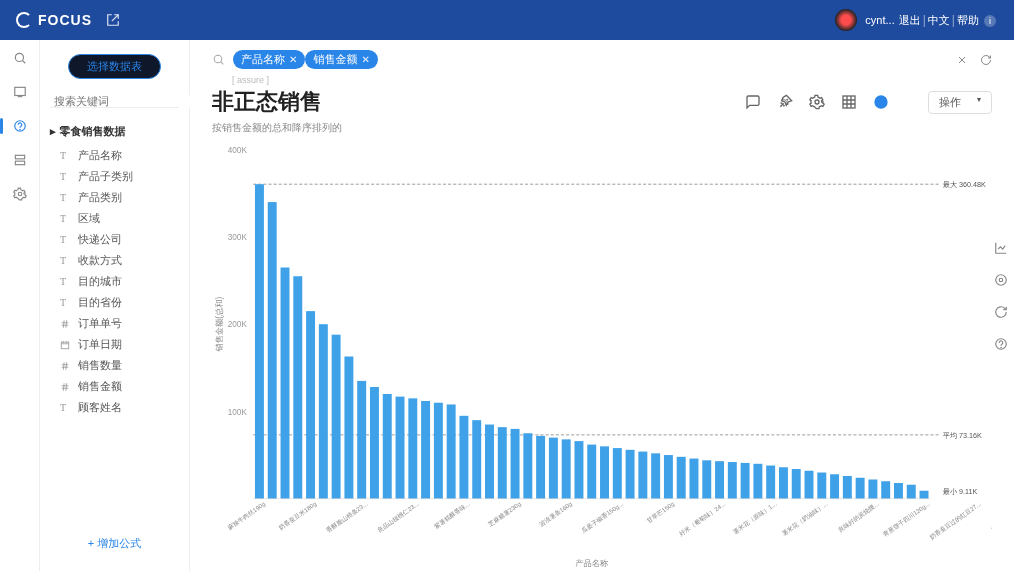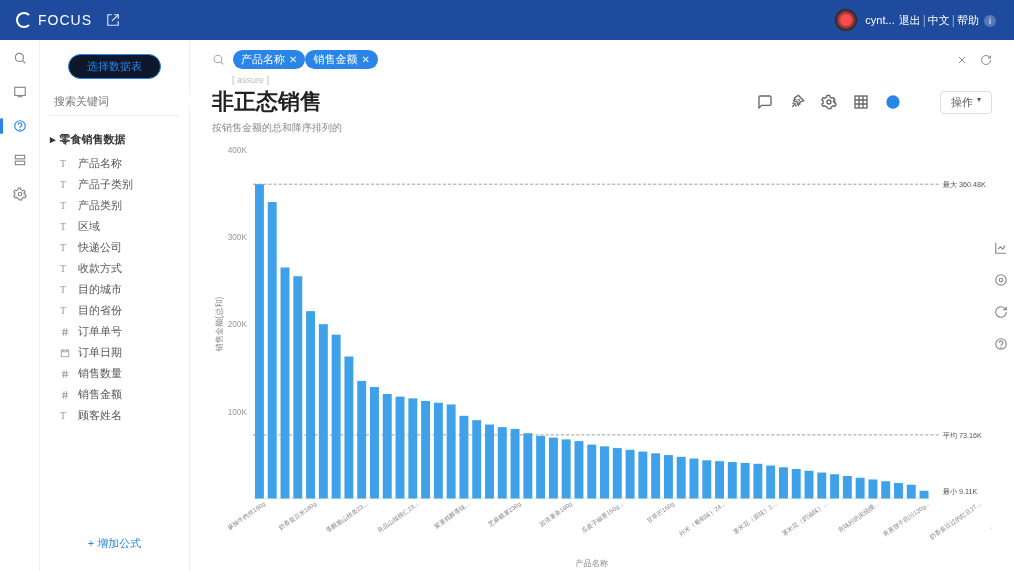--- a/index.html
+++ b/index.html
@@ -1,53 +1,53 @@
 <!DOCTYPE html>
 <html><head>
   <meta charset="utf-8">
   <style>
     * { box-sizing: border-box; margin: 0; padding: 0; }
     body { font-family: -apple-system, "Microsoft YaHei", sans-serif; font-size: 12px; color: #333; background: #fff; width: 1014px; height: 571px; overflow: hidden; }
     .header { height: 40px; background: #1E4B9E; display: flex; align-items: center; padding: 0 16px; color: #fff; }
-    .logo { display: flex; align-items: center; gap: 6px; font-weight: 400; font-size: 14px; letter-spacing: 1px; }
+    .logo { display: flex; align-items: center; gap: 6px; font-weight: 700; font-size: 14px; letter-spacing: 1px; }
     .logo-icon { width: 16px; height: 16px; border: 2px solid #fff; border-radius: 50%; border-right-color: transparent; }
     .hdr-action { margin-left: 14px; opacity: .85; cursor: pointer; }
     .spacer { flex: 1; }
     .avatar { width: 22px; height: 22px; border-radius: 50%; background: radial-gradient(circle, #ff4d4d 30%, #222 70%); margin-right: 6px; }
     .hdr-link { margin: 0 2px; font-size: 11px; cursor: pointer; }
     .hdr-sep { opacity: .5; }
     .help-badge { display: inline-flex; align-items: center; justify-content: center; width: 12px; height: 12px; border-radius: 50%; background: rgba(255,255,255,.25); font-size: 9px; margin-left: 2px; }
     .body { display: flex; height: 531px; }
     .iconrail { width: 40px; border-right: 1px solid #eee; display: flex; flex-direction: column; align-items: center; padding-top: 10px; gap: 18px; color: #888; }
     .iconrail .ri { width: 16px; height: 16px; display: flex; align-items: center; justify-content: center; cursor: pointer; }
     .iconrail .ri.active { color: #2985E8; position: relative; }
     .iconrail .ri.active::after { content: ""; position: absolute; left: -12px; top: 0; bottom: 0; width: 3px; background: #2985E8; border-radius: 2px; }
     .sidepanel { width: 150px; border-right: 1px solid #eee; padding: 14px 10px; display: flex; flex-direction: column; }
     .sel-btn { border: 1px solid #2985E8; color: #2985E8; background: #0f172a; border-radius: 14px; padding: 4px 18px; font-size: 11px; margin: 0 auto 16px; cursor: pointer; }
-    .search-field { display: flex; align-items: center; gap: 4px; color: #bbb; border-bottom: 1px solid #eee; padding-bottom: 8px; margin-bottom: 10px; }
+    .search-field { display: flex; align-items: center; gap: 4px; color: #bbb; border-bottom: 1px solid #eee; padding-bottom: 0; margin-bottom: 10px; }
     .search-field input { border: none; outline: none; flex: 1; font-size: 11px; }
     .tree-head { font-size: 11px; font-weight: 600; margin: 6px 0; display: flex; align-items: center; gap: 4px; }
     .tree-list { list-style: none; }
     .tree-item { display: flex; align-items: center; gap: 6px; padding: 3px 0 3px 10px; font-size: 11px; color: #555; cursor: pointer; }
     .tree-item .ti { width: 12px; color: #999; font-size: 10px; }
     .add-formula { margin-top: auto; color: #2985E8; font-size: 11px; text-align: center; cursor: pointer; padding: 6px; }
     .main { flex: 1; padding: 10px 22px 0 22px; position: relative; display: flex; flex-direction: column; }
     .query-row { display: flex; align-items: center; gap: 8px; margin-bottom: 6px; }
     .query-row .qicon { color: #aaa; }
     .chip { background: #2985E8; color: #fff; border-radius: 10px; padding: 2px 8px; font-size: 11px; display: inline-flex; align-items: center; gap: 4px; cursor: pointer; }
     .chip .x { font-size: 10px; opacity: .9; }
     .query-actions { display: flex; gap: 12px; color: #888; }
     .query-actions span { cursor: pointer; }
     .assure { font-size: 9px; color: #bbb; margin-left: 20px; margin-bottom: 2px; }
     .title-row { display: flex; align-items: center; margin-bottom: 4px; }
     .title-row h1 { font-size: 22px; font-weight: 600; color: #222; }
     .title-actions { display: flex; gap: 14px; align-items: center; color: #666; }
     .title-actions .ta { cursor: pointer; width: 18px; height: 18px; display: flex; align-items: center; justify-content: center; }
     .ta.active { color: #2985E8; }
-    .ops-btn { border: 1px solid #ddd; border-radius: 4px; padding: 3px 10px; font-size: 11px; color: #555; cursor: pointer; display: flex; align-items: flex-start; gap: 4px; margin-left: 24px; }
+    .ops-btn { border: 1px solid #ddd; border-radius: 4px; padding: 3px 10px; font-size: 11px; color: #555; cursor: pointer; display: flex; align-items: flex-start; gap: 16px; margin-left: 24px; }
     .subtitle { font-size: 10px; color: #888; margin-bottom: 4px; }
     .chart-wrap { flex: 1; position: relative; display: flex; }
     .chart-svg { flex: 1; }
     .side-tools { position: absolute; right: -18px; top: 100px; display: flex; flex-direction: column; gap: 14px; color: #888; }
     .side-tools span { cursor: pointer; width: 18px; height: 18px; display: flex; align-items: center; justify-content: center; }
     
     svg { display: block; }
   </style>
 </head>
 <body>

